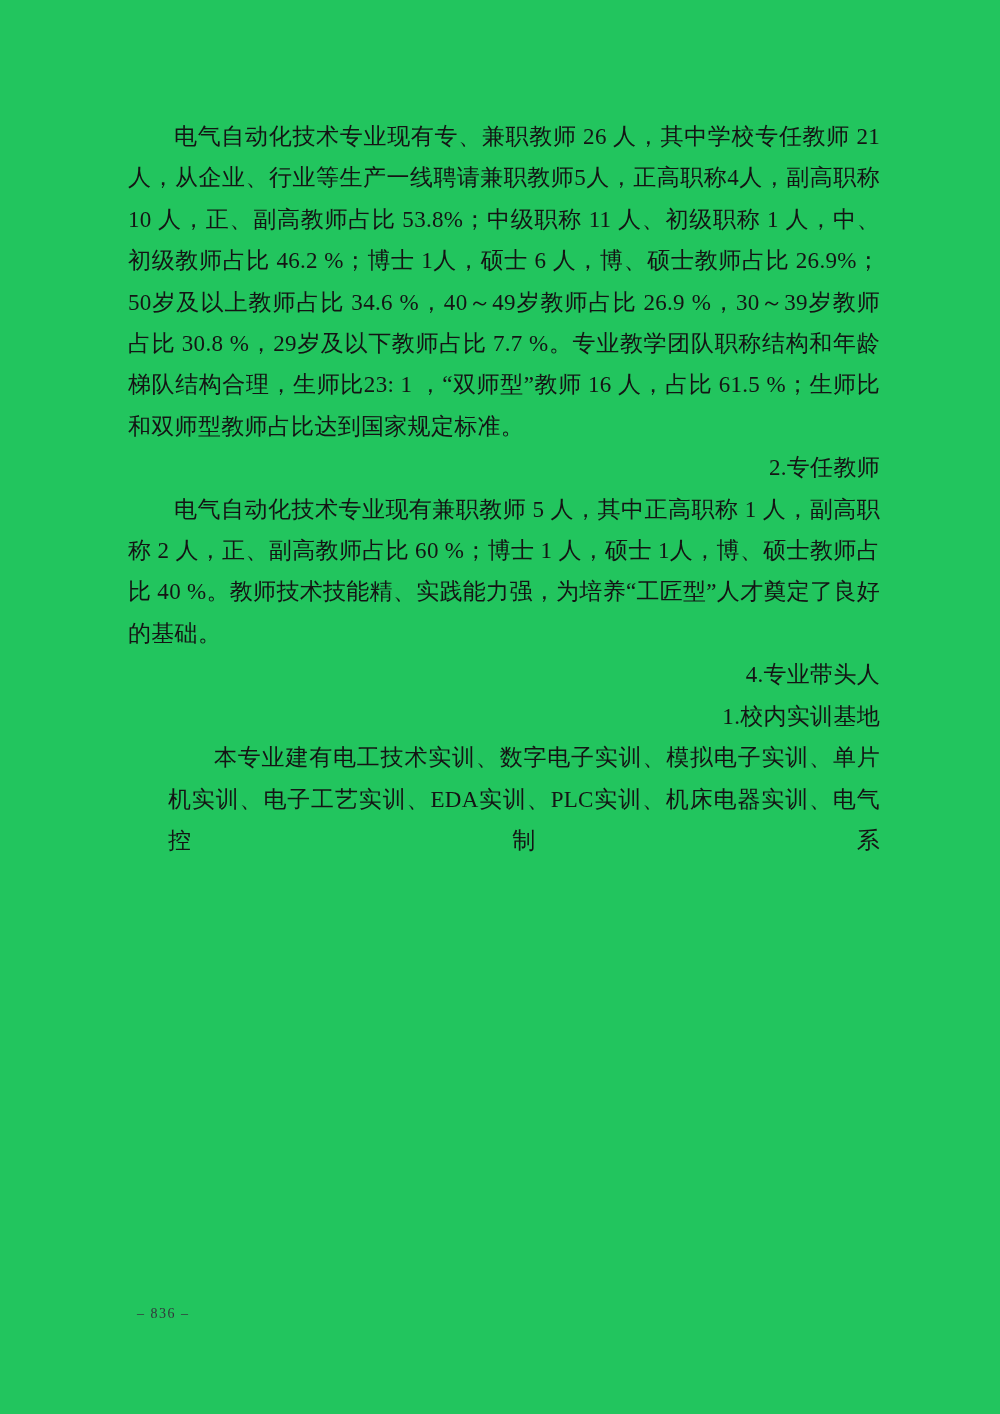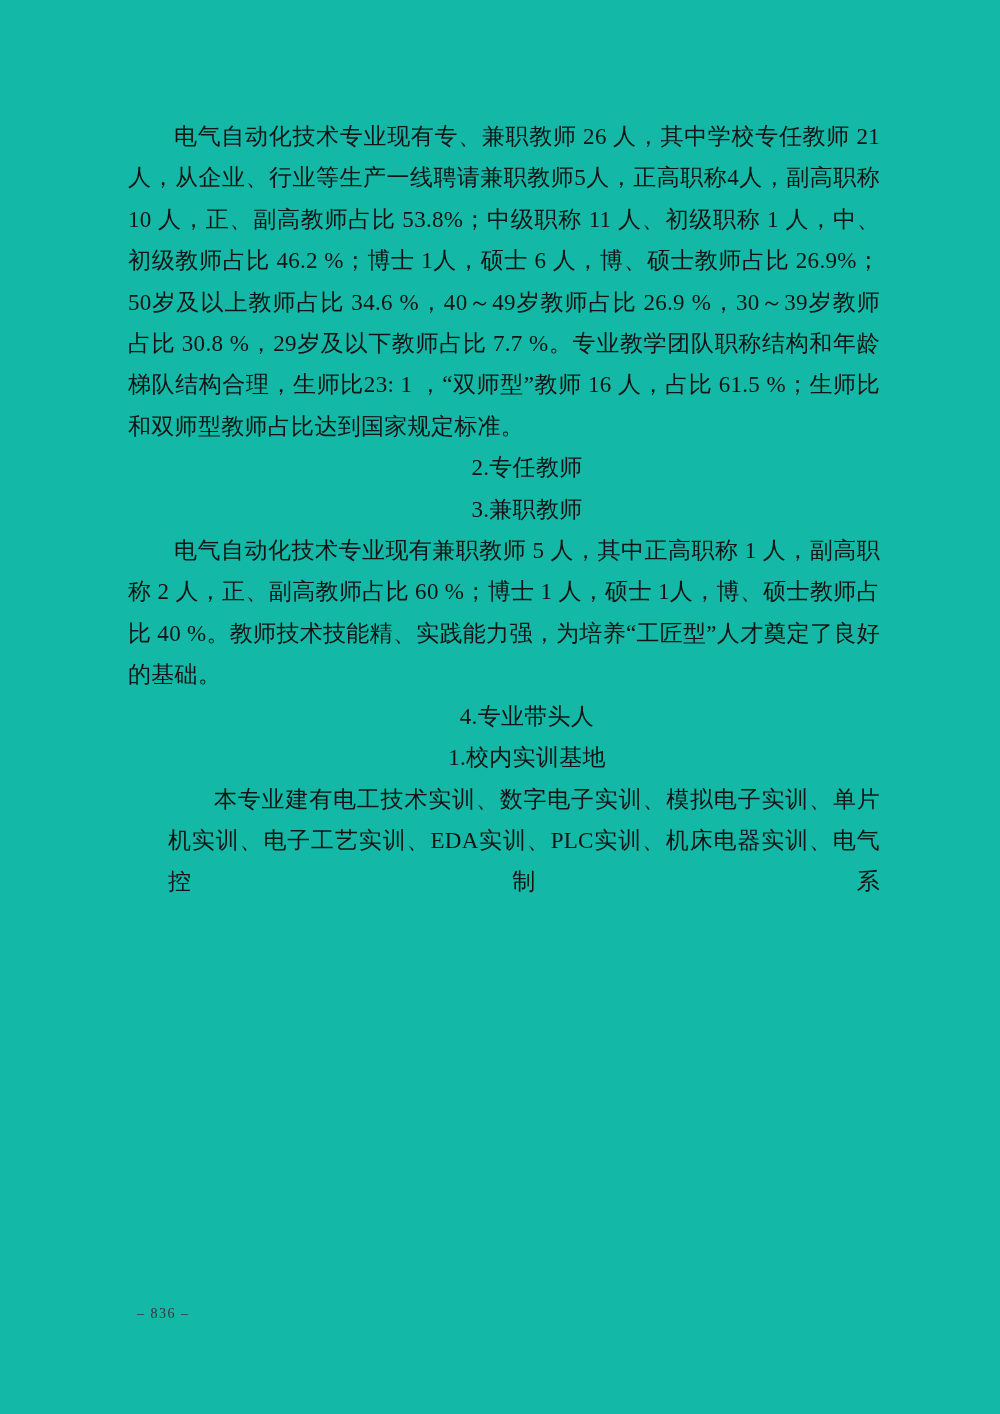--- a/index.html
+++ b/index.html
@@ -11,39 +11,39 @@
     width: 1000px;
     height: 1414px;
     position: relative;
     overflow: hidden;
     font-family: "Liberation Serif", "DejaVu Serif", serif;
     color: #141414;
   }
   .page {
     position: absolute;
     inset: 0;
-    background: #14b8a6;
+    background: #22c55e;
   }
   .doc-body {
     position: absolute;
     left: 128px;
     top: 116px;
     width: 752px;
   }
   .doc-body p {
     margin: 0;
     font-size: 23px;
     line-height: 41.4px;
     text-align: justify;
     text-indent: 2em;
     letter-spacing: 0.3px;
     word-break: break-all;
   }
   .doc-body p.subheading {
-    text-align: center;
+    text-align: right;
   }
   .doc-body p.heading-bold {
     font-weight: bold;
     text-align: left;
   }
   .doc-body p.continues {
     text-align-last: justify;
     margin-left: 40px;
   }
   .page-number {
@@ -56,20 +56,19 @@
     letter-spacing: 1.5px;
   }
 </style>
 </head>
 <body>
 
 <div class="page">
   <div class="doc-body">
       <p class="body-para">电气自动化技术专业现有专、兼职教师 26 人，其中学校专任教师 21 人，从企业、行业等生产一线聘请兼职教师5人，正高职称4人，副高职称 10 人，正、副高教师占比 53.8%；中级职称 11 人、初级职称 1 人，中、初级教师占比 46.2 %；博士 1人，硕士 6 人，博、硕士教师占比 26.9%； 50岁及以上教师占比 34.6 %，40～49岁教师占比 26.9 %，30～39岁教师占比 30.8 %，29岁及以下教师占比 7.7 %。专业教学团队职称结构和年龄梯队结构合理，生师比23: 1 ，“双师型”教师 16 人，占比 61.5 %；生师比和双师型教师占比达到国家规定标准。</p>
       <p class="subheading">2.专任教师</p>
-      <p class="subheading">3.兼职教师</p>
       <p class="body-para">电气自动化技术专业现有兼职教师 5 人，其中正高职称 1 人，副高职称 2 人，正、副高教师占比 60 %；博士 1 人，硕士 1人，博、硕士教师占比 40 %。教师技术技能精、实践能力强，为培养“工匠型”人才奠定了良好的基础。</p>
       <p class="subheading">4.专业带头人</p>
       <p class="subheading">1.校内实训基地</p>
       <p class="body-para continues">本专业建有电工技术实训、数字电子实训、模拟电子实训、单片机实训、电子工艺实训、EDA实训、PLC实训、机床电器实训、电气控制系</p>
     </div>
   <div class="page-number">– 836 –</div>
 </div>
 
 </body></html>

